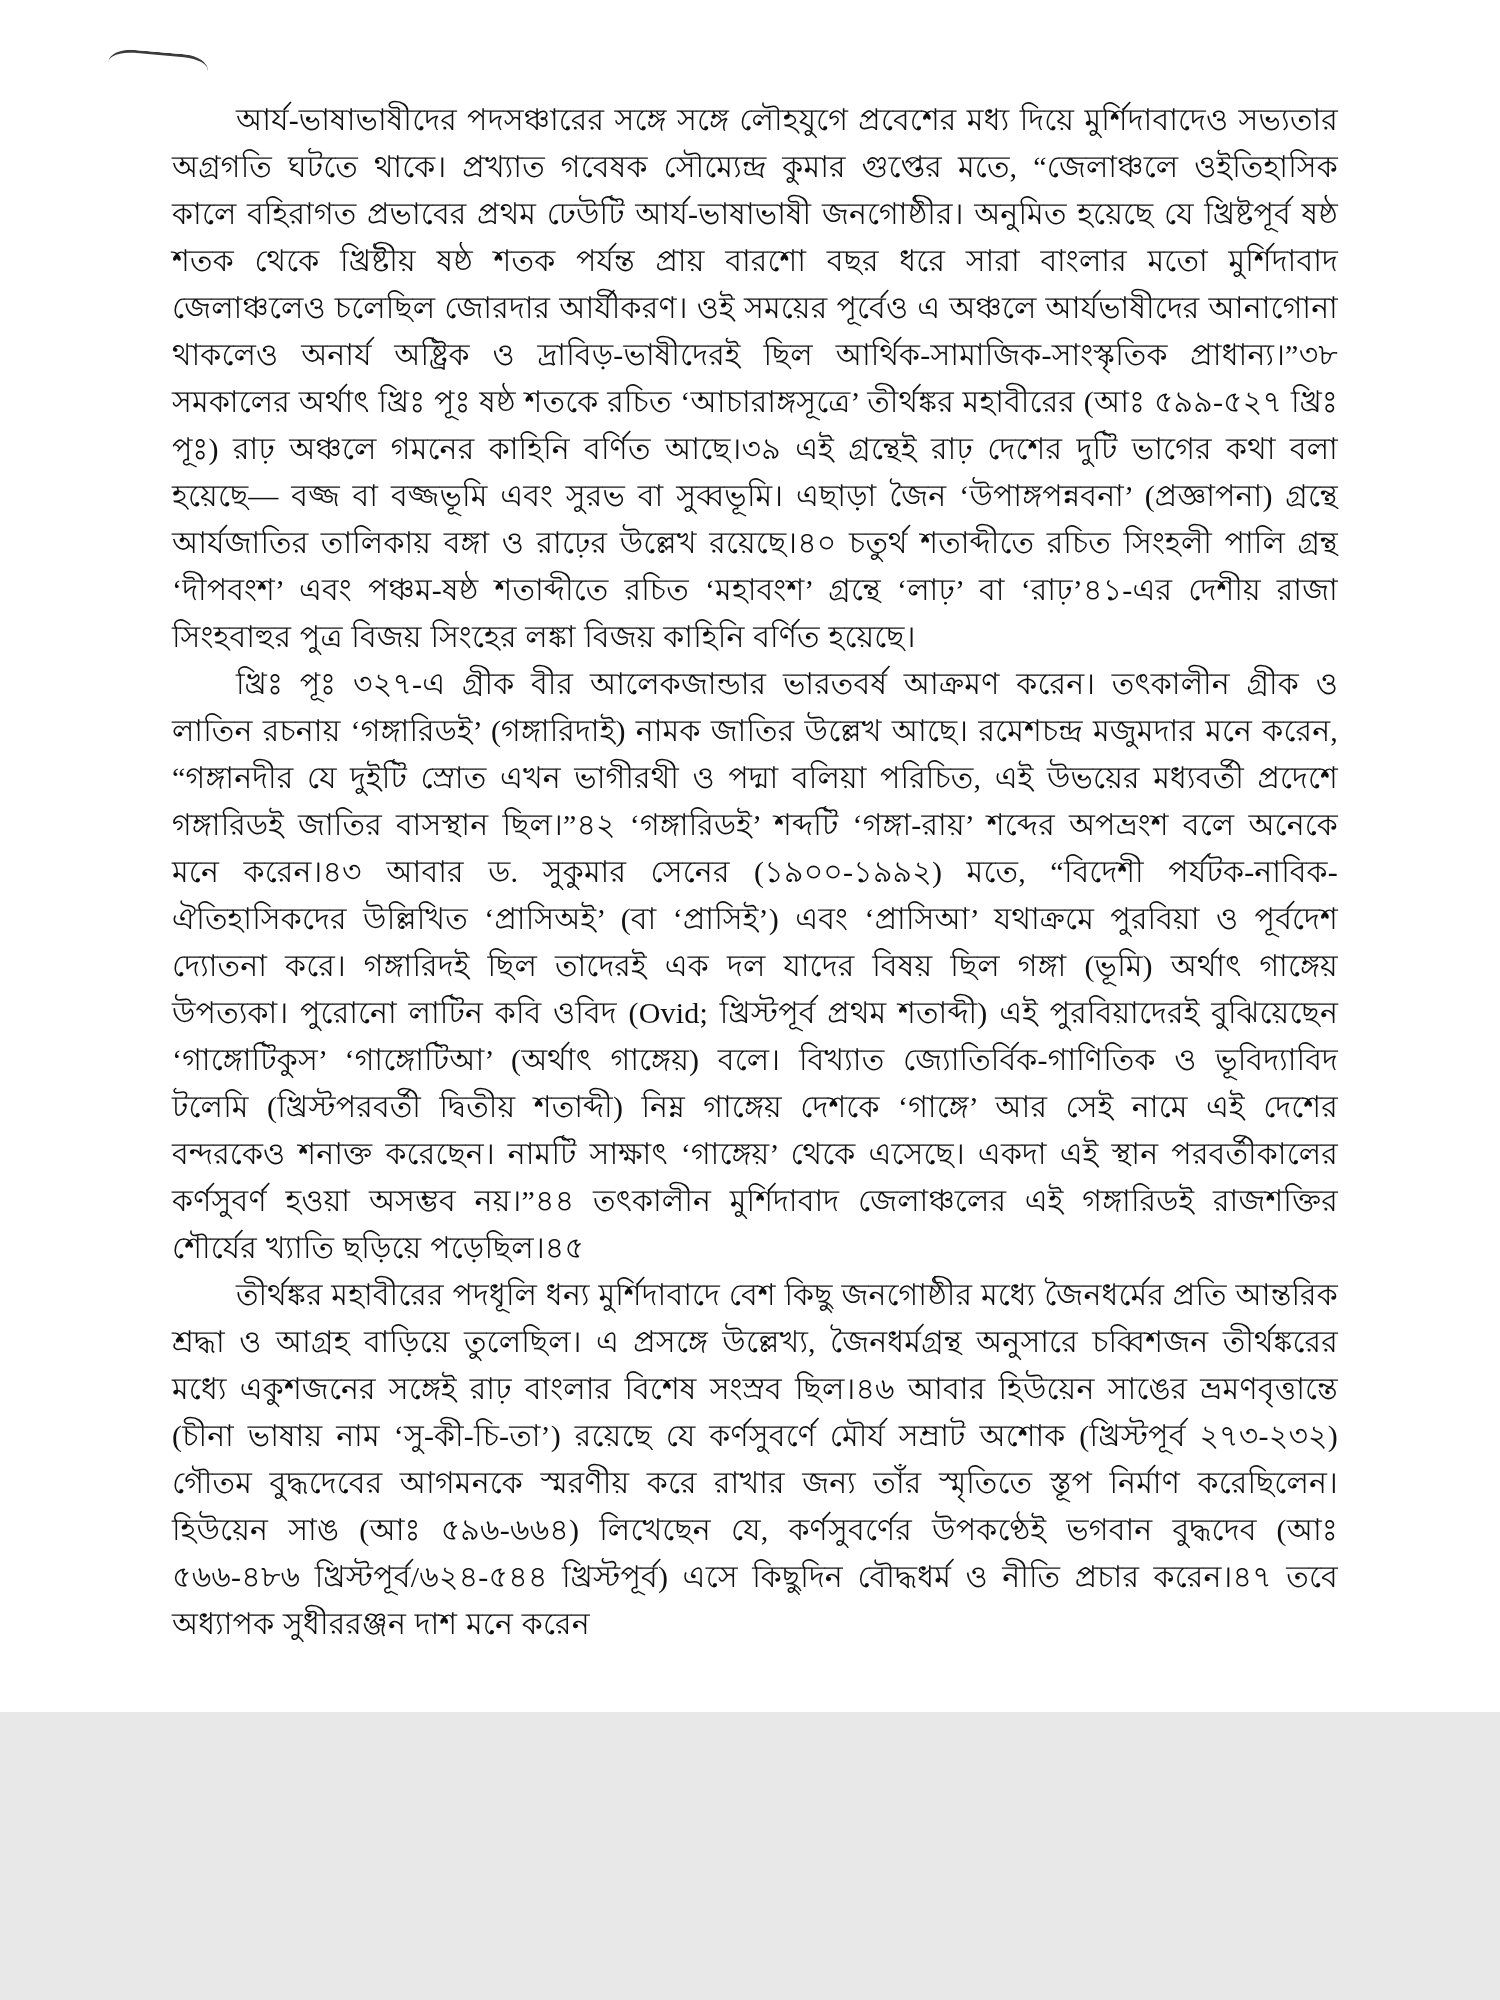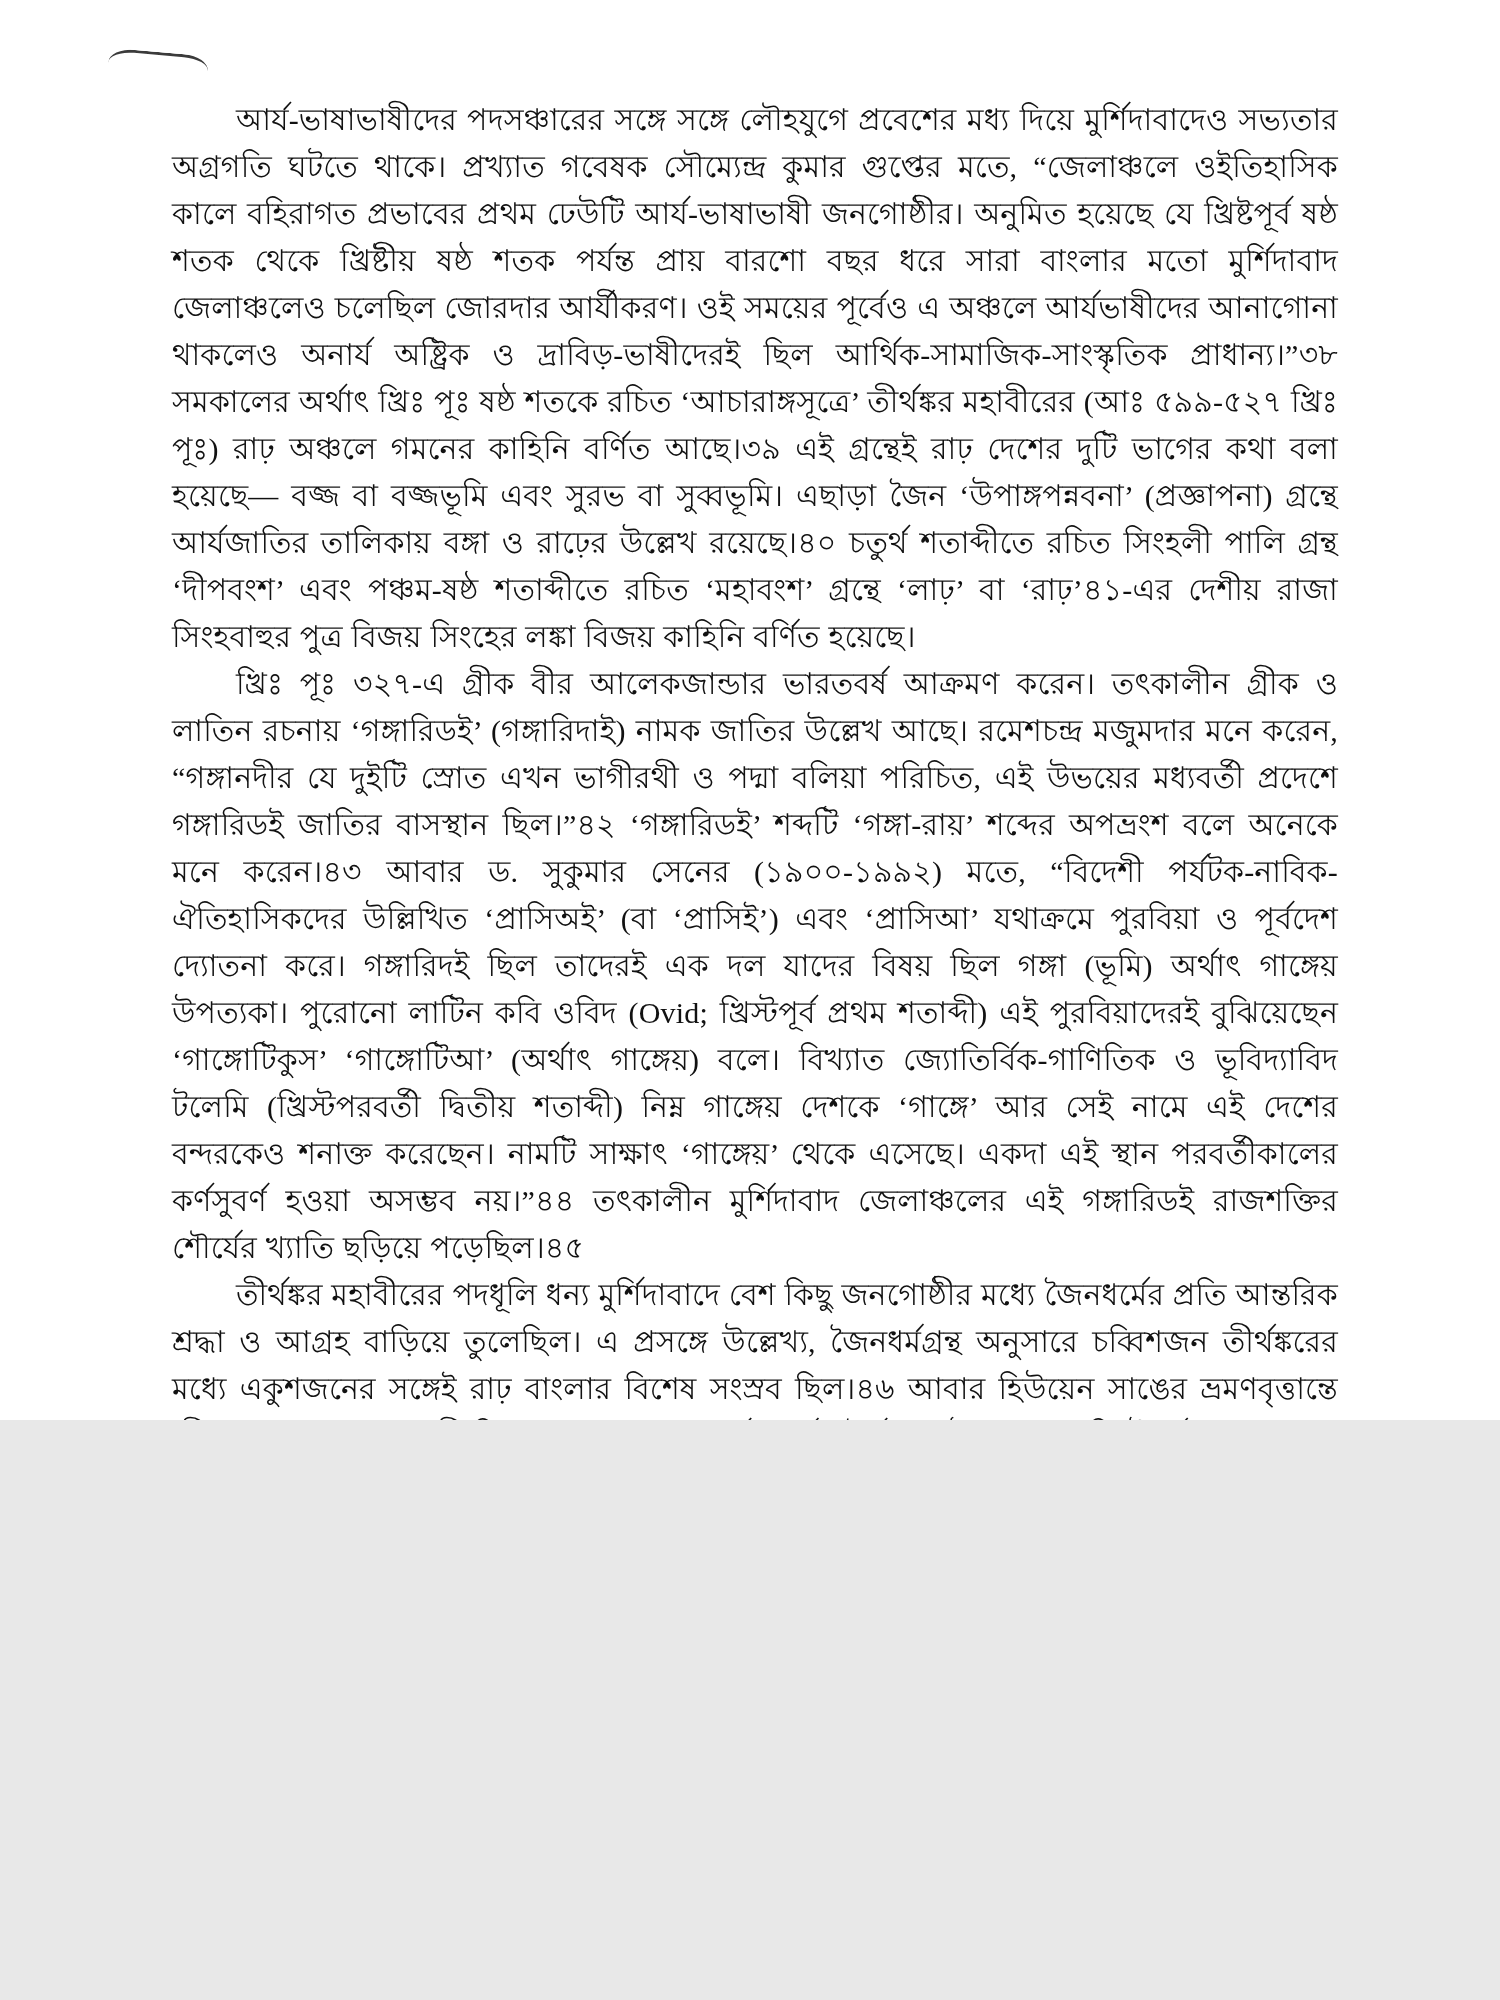--- a/index.html
+++ b/index.html
@@ -3,21 +3,21 @@
   <meta charset="utf-8">
   <style>
     html, body {
       margin: 0;
       padding: 0;
       background: #e8e8e8;
     }
     .page {
       position: relative;
       width: 1500px;
-      height: 1420px;
+      height: 1712px;
       background: #ffffff;
       overflow: hidden;
       font-family: "Liberation Serif", "DejaVu Serif", serif;
       color: #111111;
     }
     .scan-artifact {
       position: absolute;
       left: 108px;
       top: 52px;
       width: 100px;

